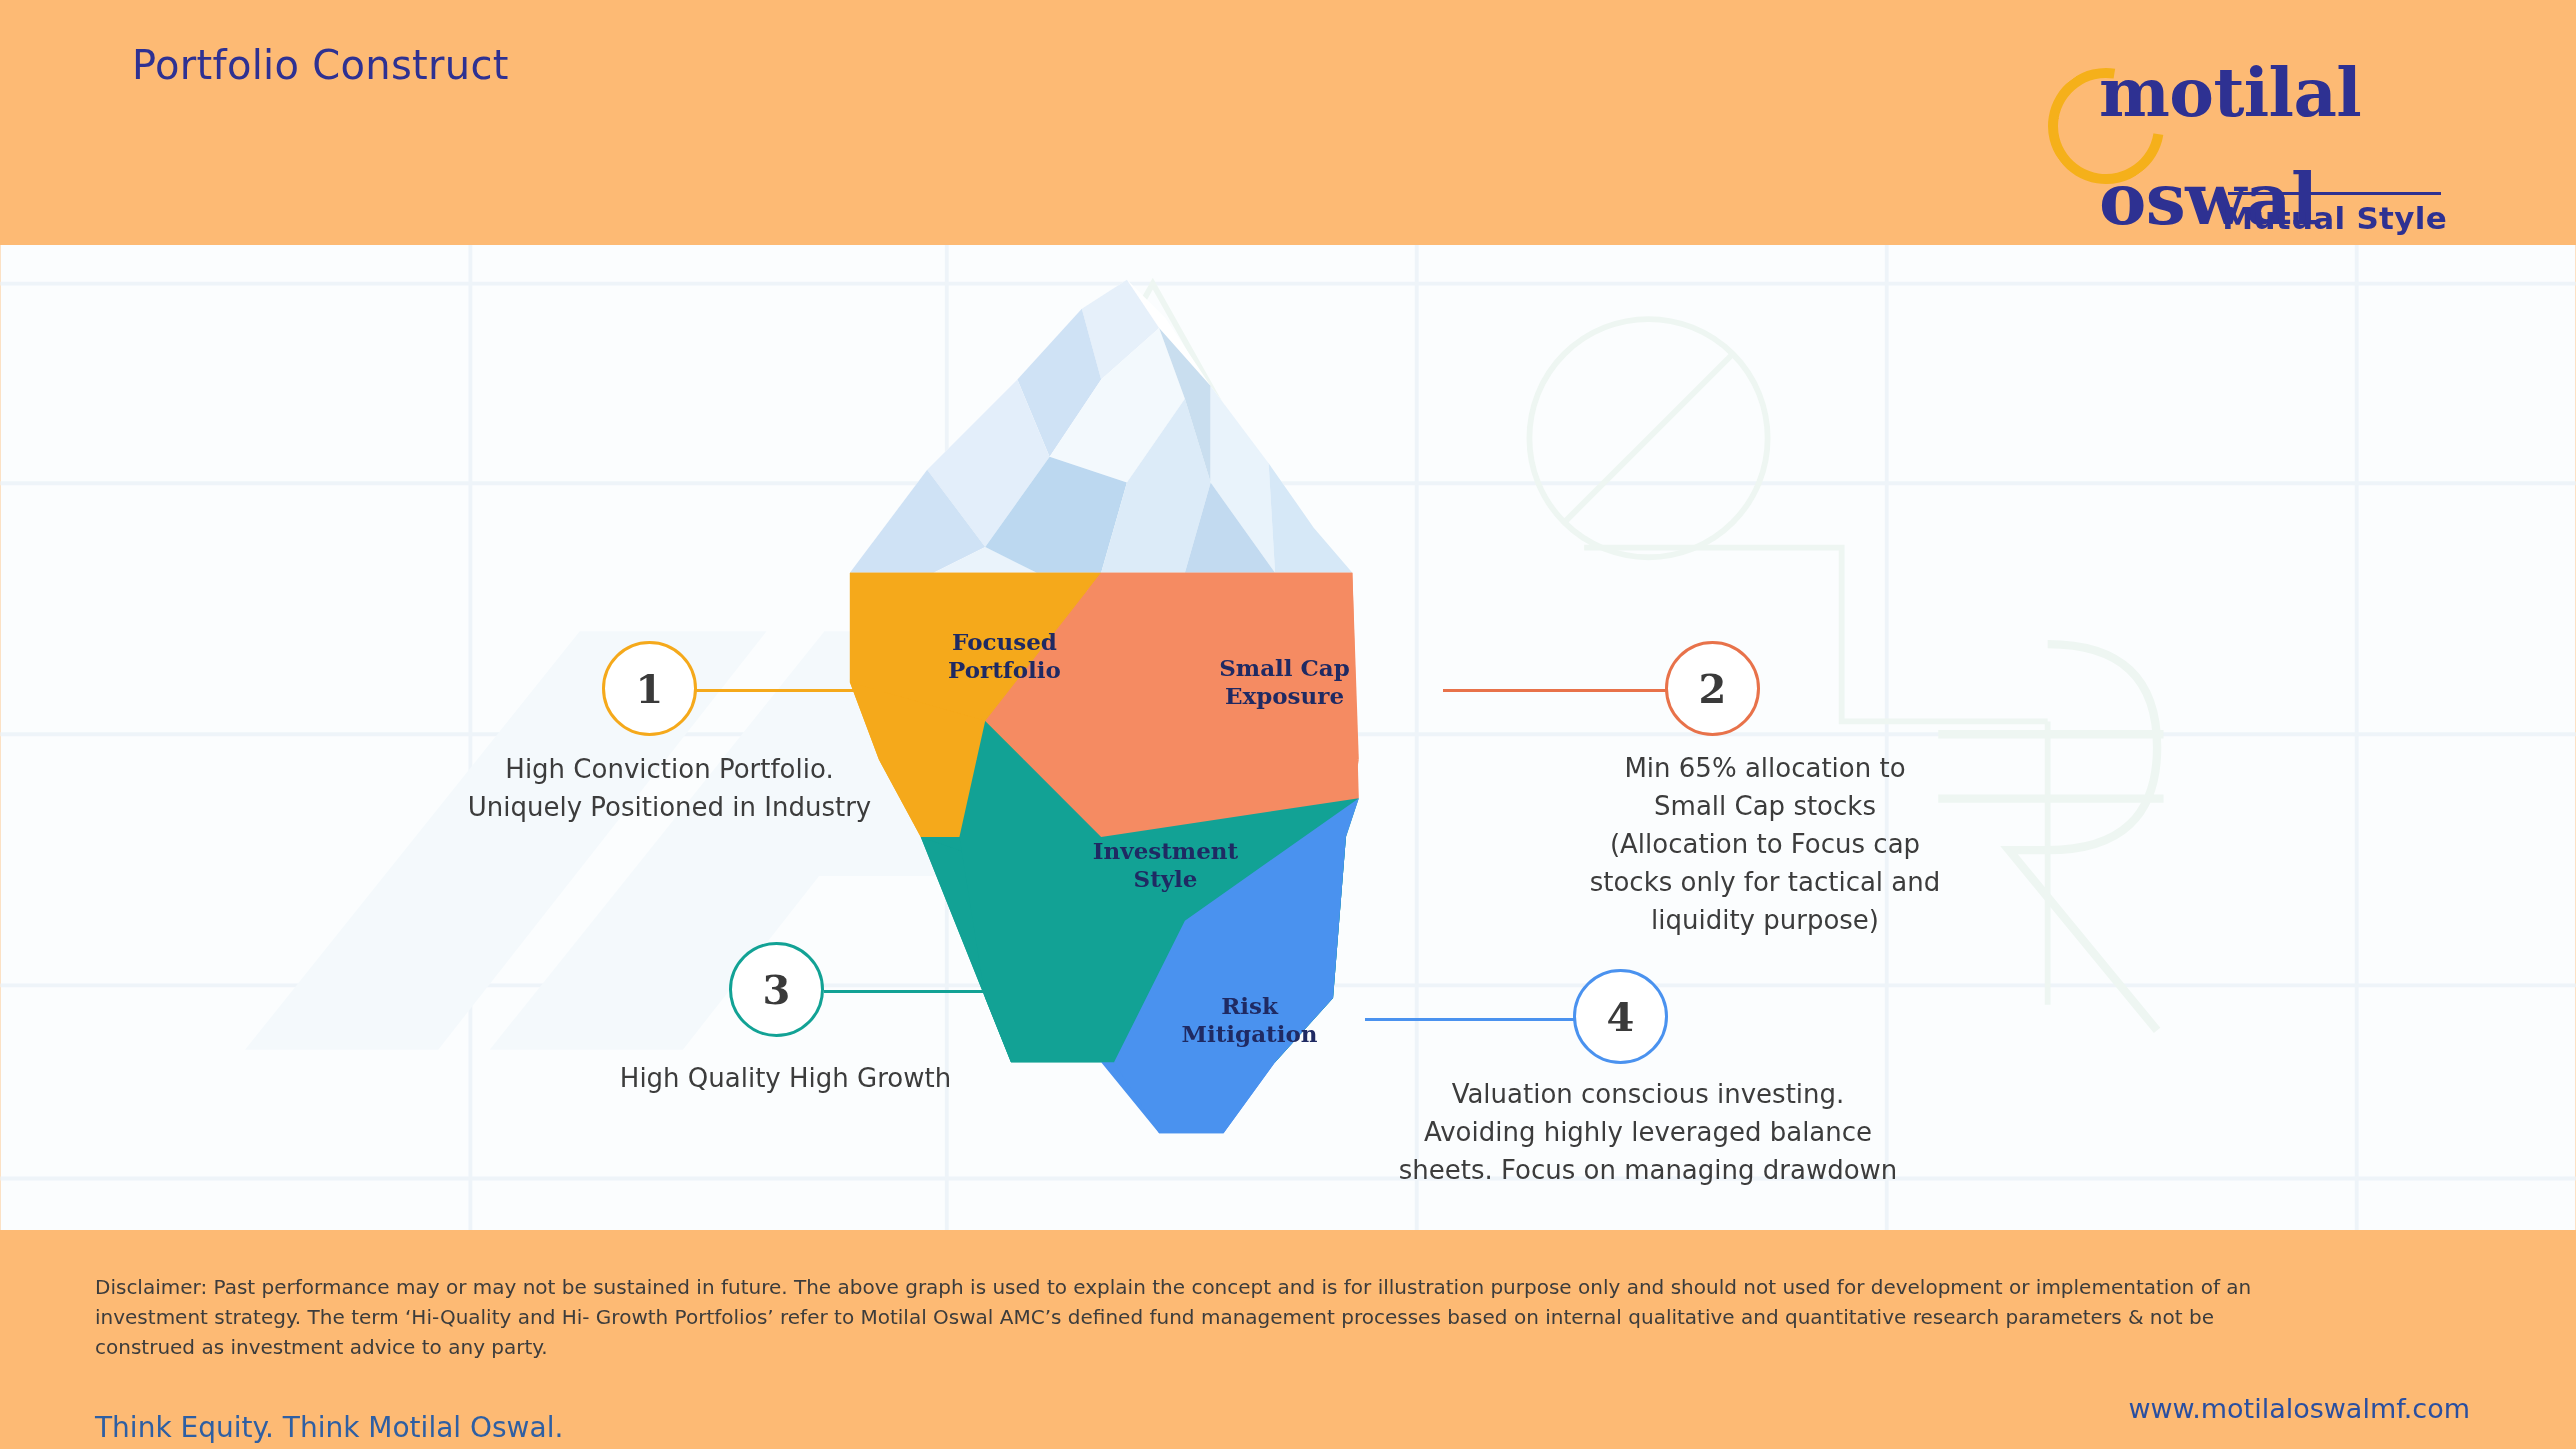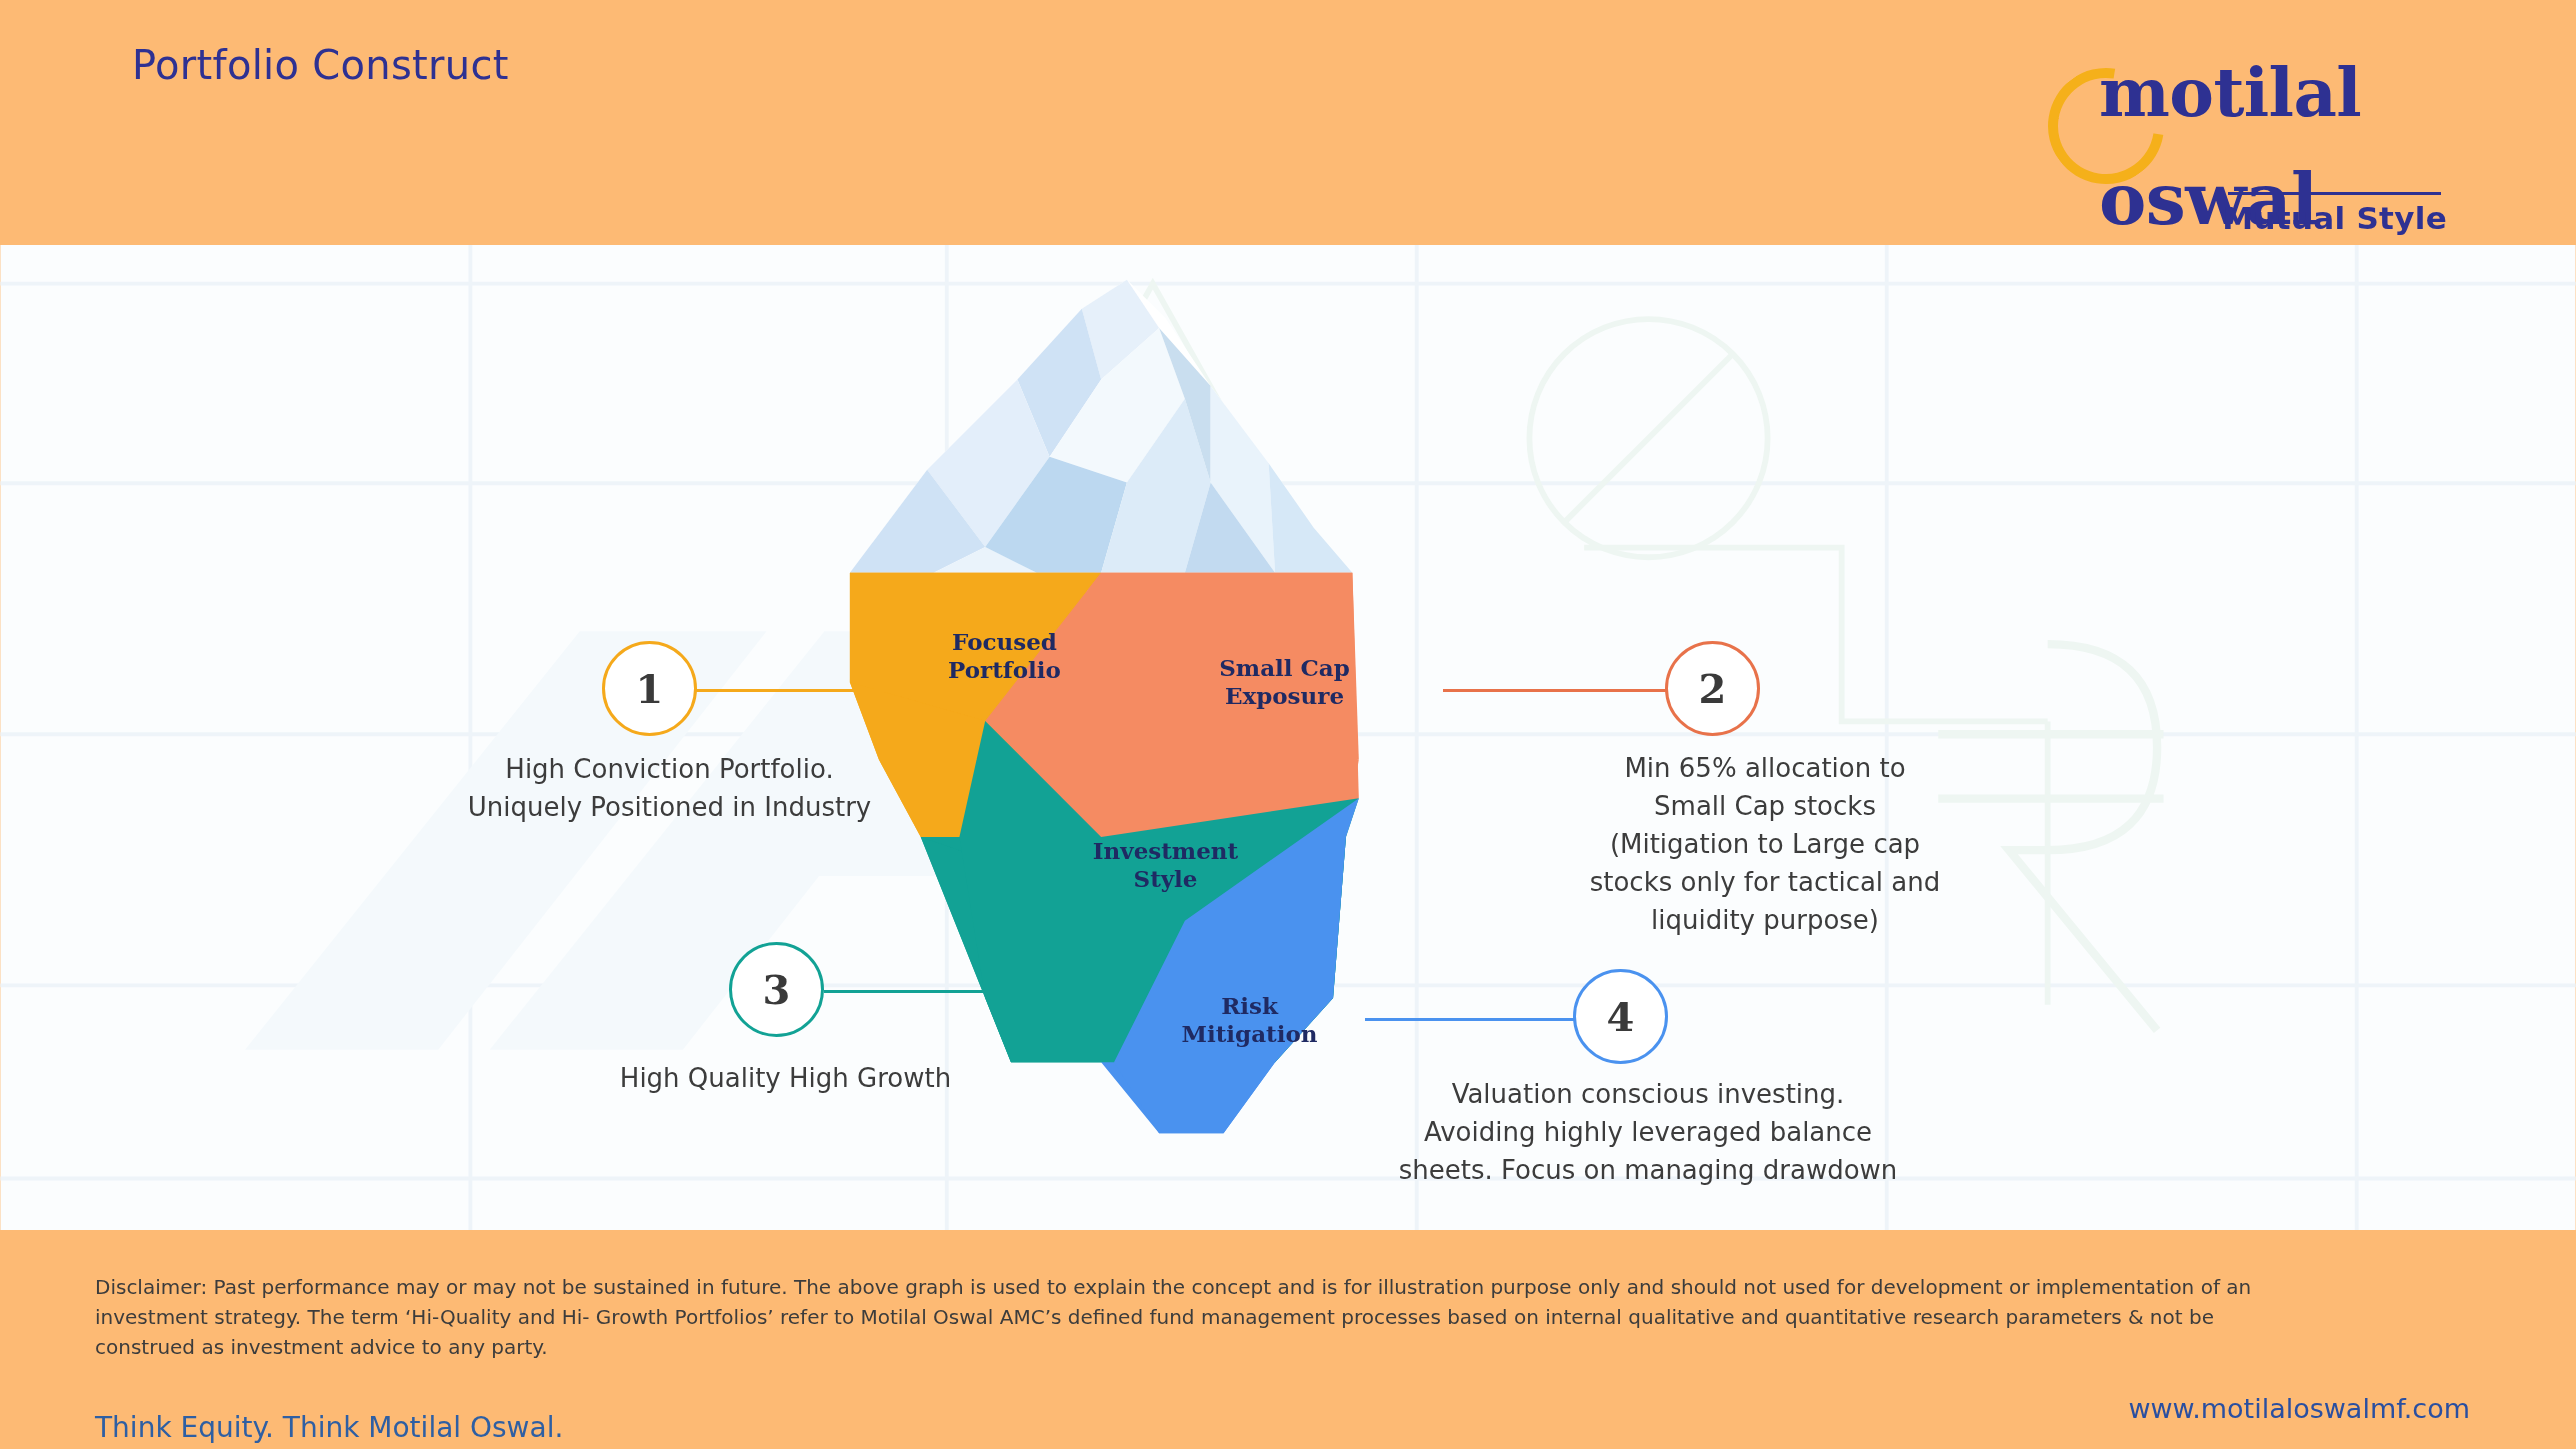--- a/index.html
+++ b/index.html
@@ -303,21 +303,21 @@
   </div>
 
   <div class="callout" style="left:399px; top:750px; width:541px;">
     <div>High Conviction Portfolio.</div>
     <div>Uniquely Positioned in Industry</div>
   </div>
 
   <div class="callout" style="left:1443px; top:749px; width:644px;">
     <div>Min 65% allocation to</div>
     <div>Small Cap stocks</div>
-    <div>(Mitigation to Large cap</div>
+    <div>(Allocation to Focus cap</div>
     <div>stocks only for tactical and</div>
     <div>liquidity purpose)</div>
   </div>
 
   <div class="callout" style="left:515px; top:1059px; width:541px;">
     <div>High Quality High Growth</div>
   </div>
 
   <div class="callout" style="left:1352px; top:1075px; width:592px;">
     <div>Valuation conscious investing.</div>

